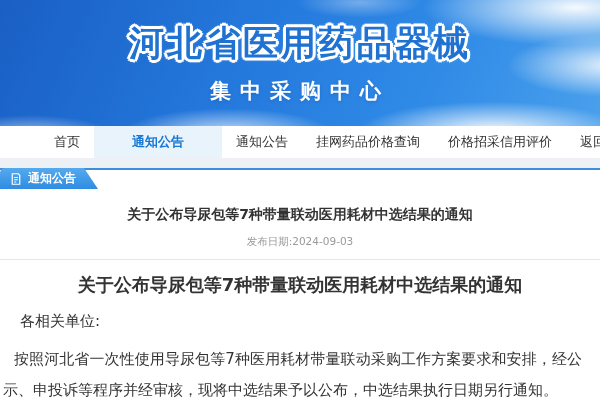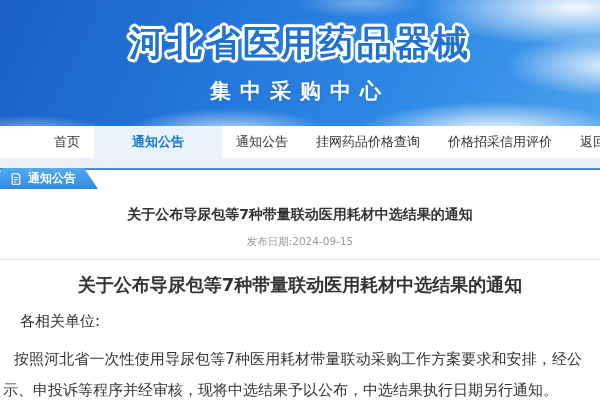--- a/index.html
+++ b/index.html
@@ -176,21 +176,21 @@
       <line x1="5.5" y1="6" x2="10.5" y2="6" stroke="#ffffff" stroke-width="1.4"></line>
       <line x1="5.5" y1="9" x2="10.5" y2="9" stroke="#ffffff" stroke-width="1.4"></line>
       <line x1="5.5" y1="12" x2="8.5" y2="12" stroke="#ffffff" stroke-width="1.4"></line>
     </svg>
     <span>通知公告</span>
   </div>
 </div>
 
 <div class="article">
   <div class="article-title">关于公布导尿包等7种带量联动医用耗材中选结果的通知</div>
-  <div class="article-date">发布日期:2024-09-15</div>
+  <div class="article-date">发布日期:2024-09-03</div>
   <div class="article-divider"></div>
   <div class="body-title">关于公布导尿包等7种带量联动医用耗材中选结果的通知</div>
   <div class="article-body">
     <div class="salutation">各相关单位:</div>
     <div class="paragraph">按照河北省一次性使用导尿包等7种医用耗材带量联动采购工作方案要求和安排，经公示、申投诉等程序并经审核，现将中选结果予以公布，中选结果执行日期另行通知。</div>
 
   </div>
 </div>
 
 </body></html>

